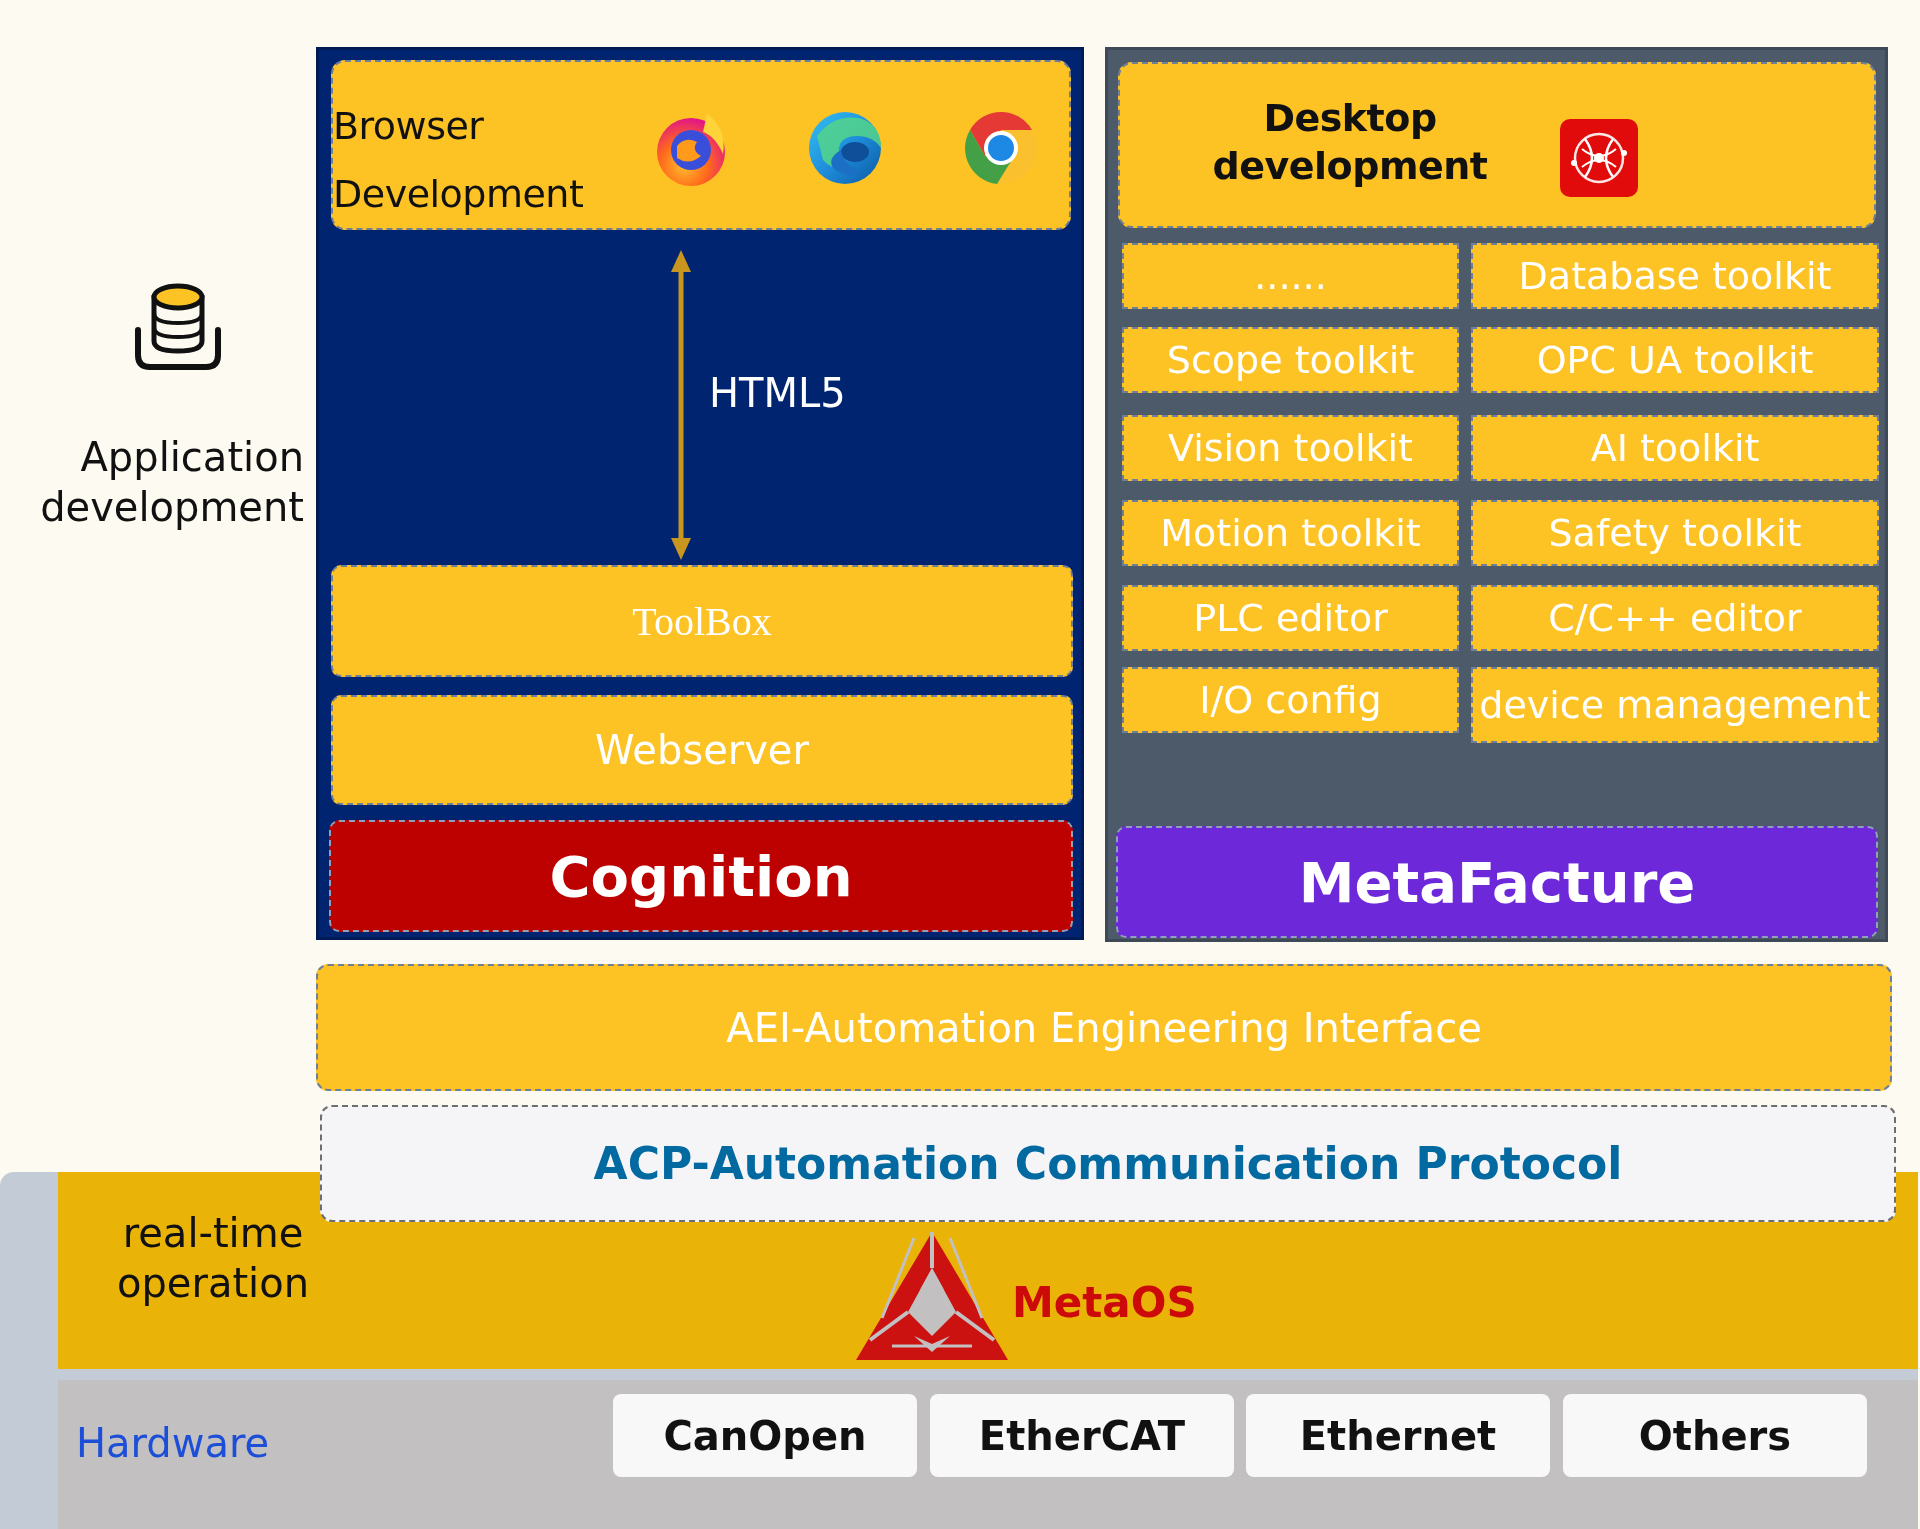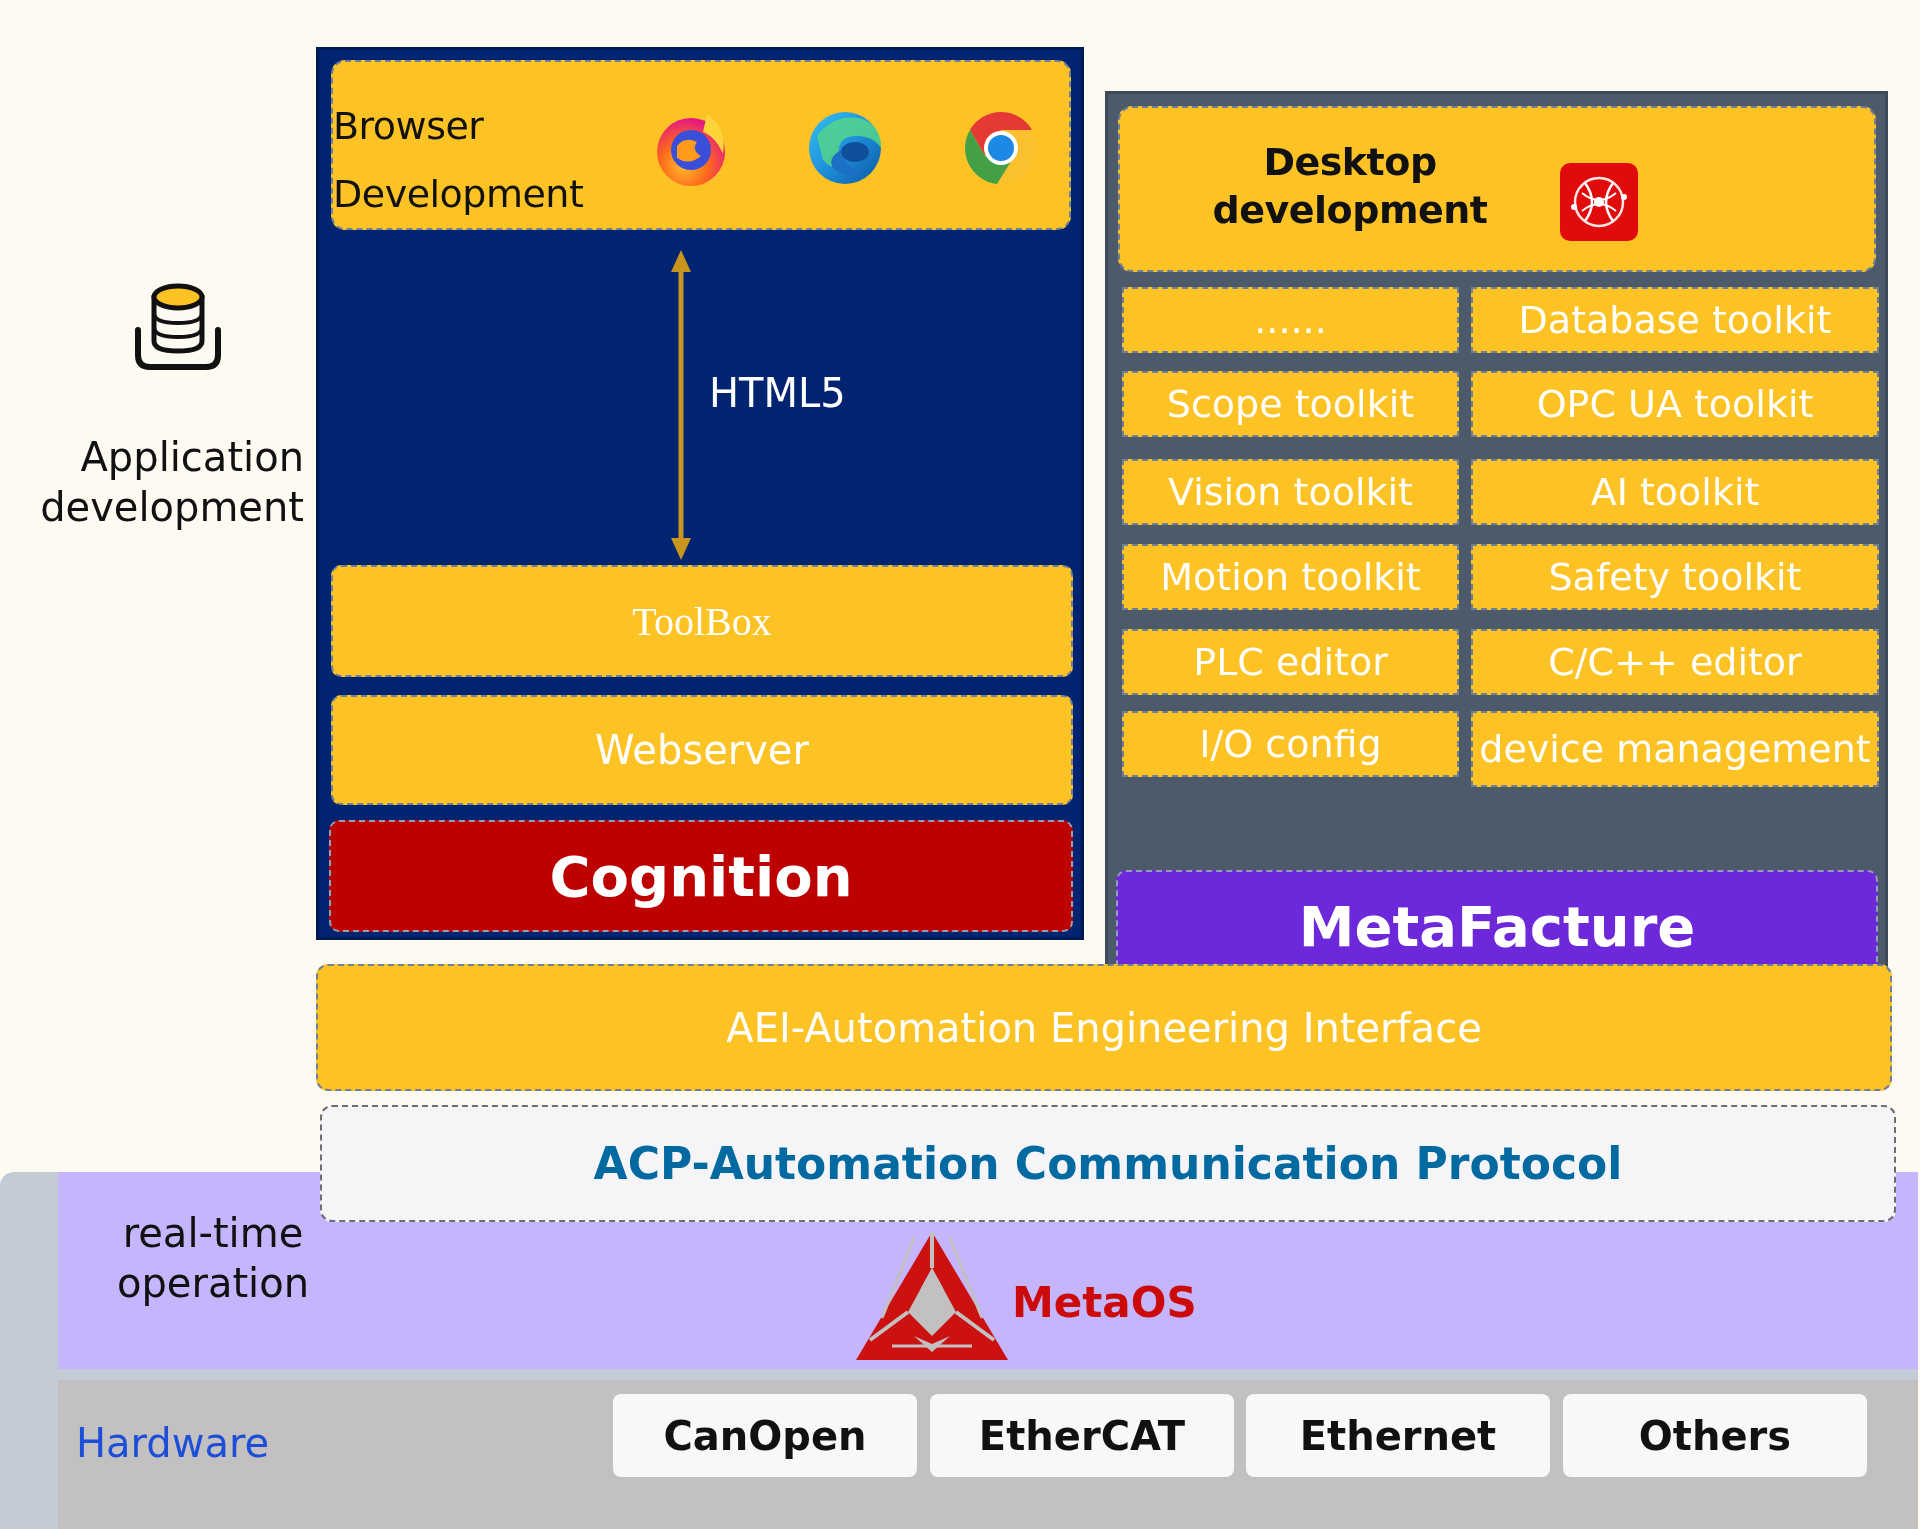--- a/index.html
+++ b/index.html
@@ -26,35 +26,35 @@
   #firefox { left: 318px; }
   #edge { left: 470px; }
   #chrome { left: 626px; }
   #html5-arrow { left: 352px; top: 200px; width: 20px; height: 310px; }
   #html5-label { left: 390px; top: 320px; font-size: 40px; color: #ffffff; }
   #toolbox { left: 12px; top: 515px; width: 742px; height: 112px; border-radius: 10px; color: #fff; font-size: 40px; font-family: Liberation Serif, serif; }
   #webserver { left: 12px; top: 645px; width: 742px; height: 110px; border-radius: 10px; color: #fff; font-size: 40px; }
   #cognition { left: 10px; top: 770px; width: 744px; height: 112px; border-radius: 10px; background: #bd0000; border: 2px dashed #8fa0b8; color: #fff; font-size: 56px; font-weight: bold; }
 
   
-  #desktop-panel { left: 1105px; top: 47px; width: 783px; height: 895px; background: #4d5a6a; border: 3px solid #3f4a58; margin-top: 44px; }
+  #desktop-panel { left: 1105px; top: 47px; width: 783px; height: 895px; background: #4d5a6a; border: 3px solid #3f4a58; }
   #desktop-header { left: 10px; top: 12px; width: 758px; height: 166px; border-radius: 14px; }
   #desktop-title { left: 60px; top: 30px; width: 340px; font-size: 38px; font-weight: bold; color: #111; line-height: 48px; text-align: center; letter-spacing: -0.5px; }
   #metafacture-app-icon { left: 440px; top: 55px; width: 78px; height: 78px; border-radius: 10px; background: #e20b0b; }
   .tk { height: 66px; color: #fff; font-size: 38px; white-space: nowrap; overflow: hidden; }
   .tk.l { left: 14px; width: 337px; }
   .tk.r { left: 363px; width: 408px; }
   #metafacture { left: 8px; top: 776px; width: 762px; height: 112px; border-radius: 10px; background: #6d28d9; border: 2px dashed #8fa0b8; color: #fff; font-size: 56px; font-weight: bold; }
 
   
   #aei { left: 316px; top: 964px; width: 1576px; height: 127px; border-radius: 12px; color: #fff; font-size: 40px; }
 
   
   #base { left: 0; top: 1172px; width: 1918px; height: 357px; background: #c3ccd6; border-radius: 14px 0 0 0; }
-  #rt-area { left: 58px; top: 0; width: 1860px; height: 197px; background: #c4b5fd; }
+  #rt-area { left: 58px; top: 0; width: 1860px; height: 197px; background: #eab308; }
   #hw-area { left: 58px; top: 208px; width: 1860px; height: 149px; background: #c2c0c0; }
   #rt-label { left: 30px; top: 36px; width: 250px; font-size: 40px; line-height: 50px; color: #111; text-align: center; }
   #acp { left: 320px; top: 1105px; width: 1576px; height: 117px; border-radius: 12px; background: #f5f5f7; border: 2px dashed #6d6d72; font-size: 44px; font-weight: bold; color: #0369a1; }
   #metaos-logo { left: 852px; top: 1228px; width: 160px; height: 138px; }
   #metaos-label { left: 1012px; top: 1278px; font-size: 42px; font-weight: bold; color: #cc0a0a; }
   #hw-label { left: 18px; top: 40px; width: 170px; font-size: 40px; color: #1d4ed8; text-align: left; }
   .hw { top: 14px; width: 304px; height: 83px; background: #f8f8f8; border-radius: 8px; font-size: 40px; font-weight: bold; color: #111; }
 </style>
 </head>
 <body>

